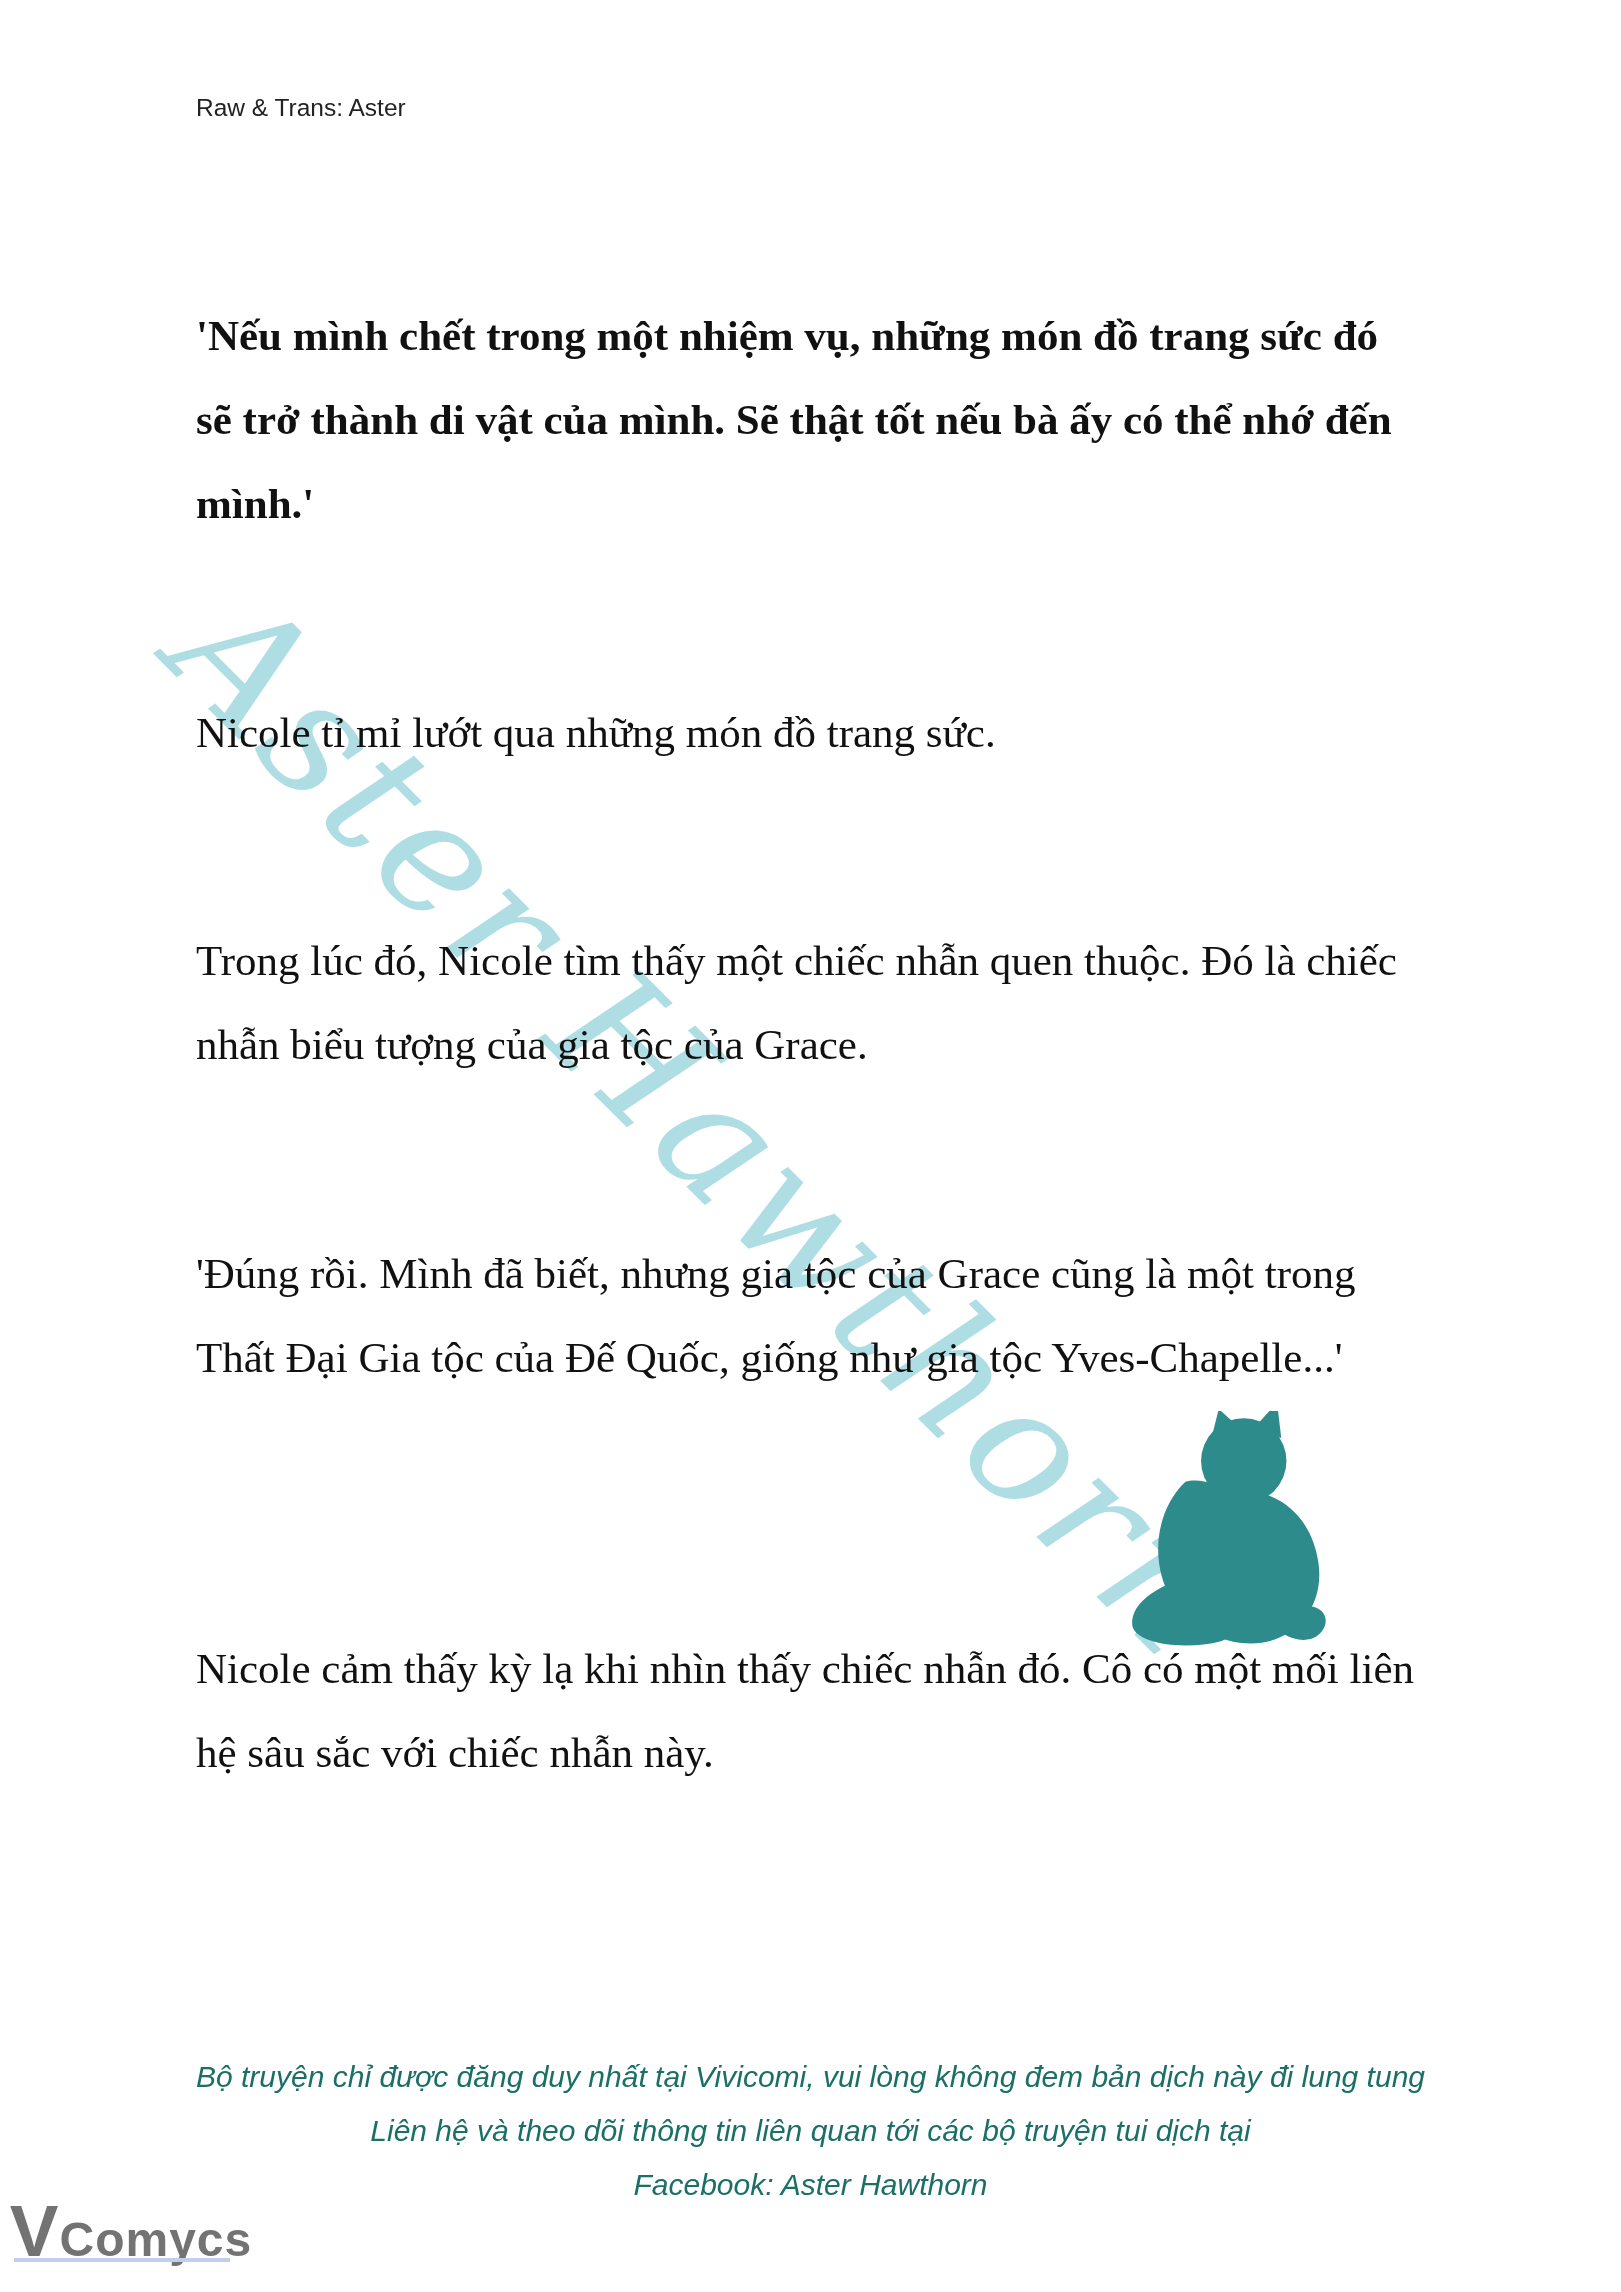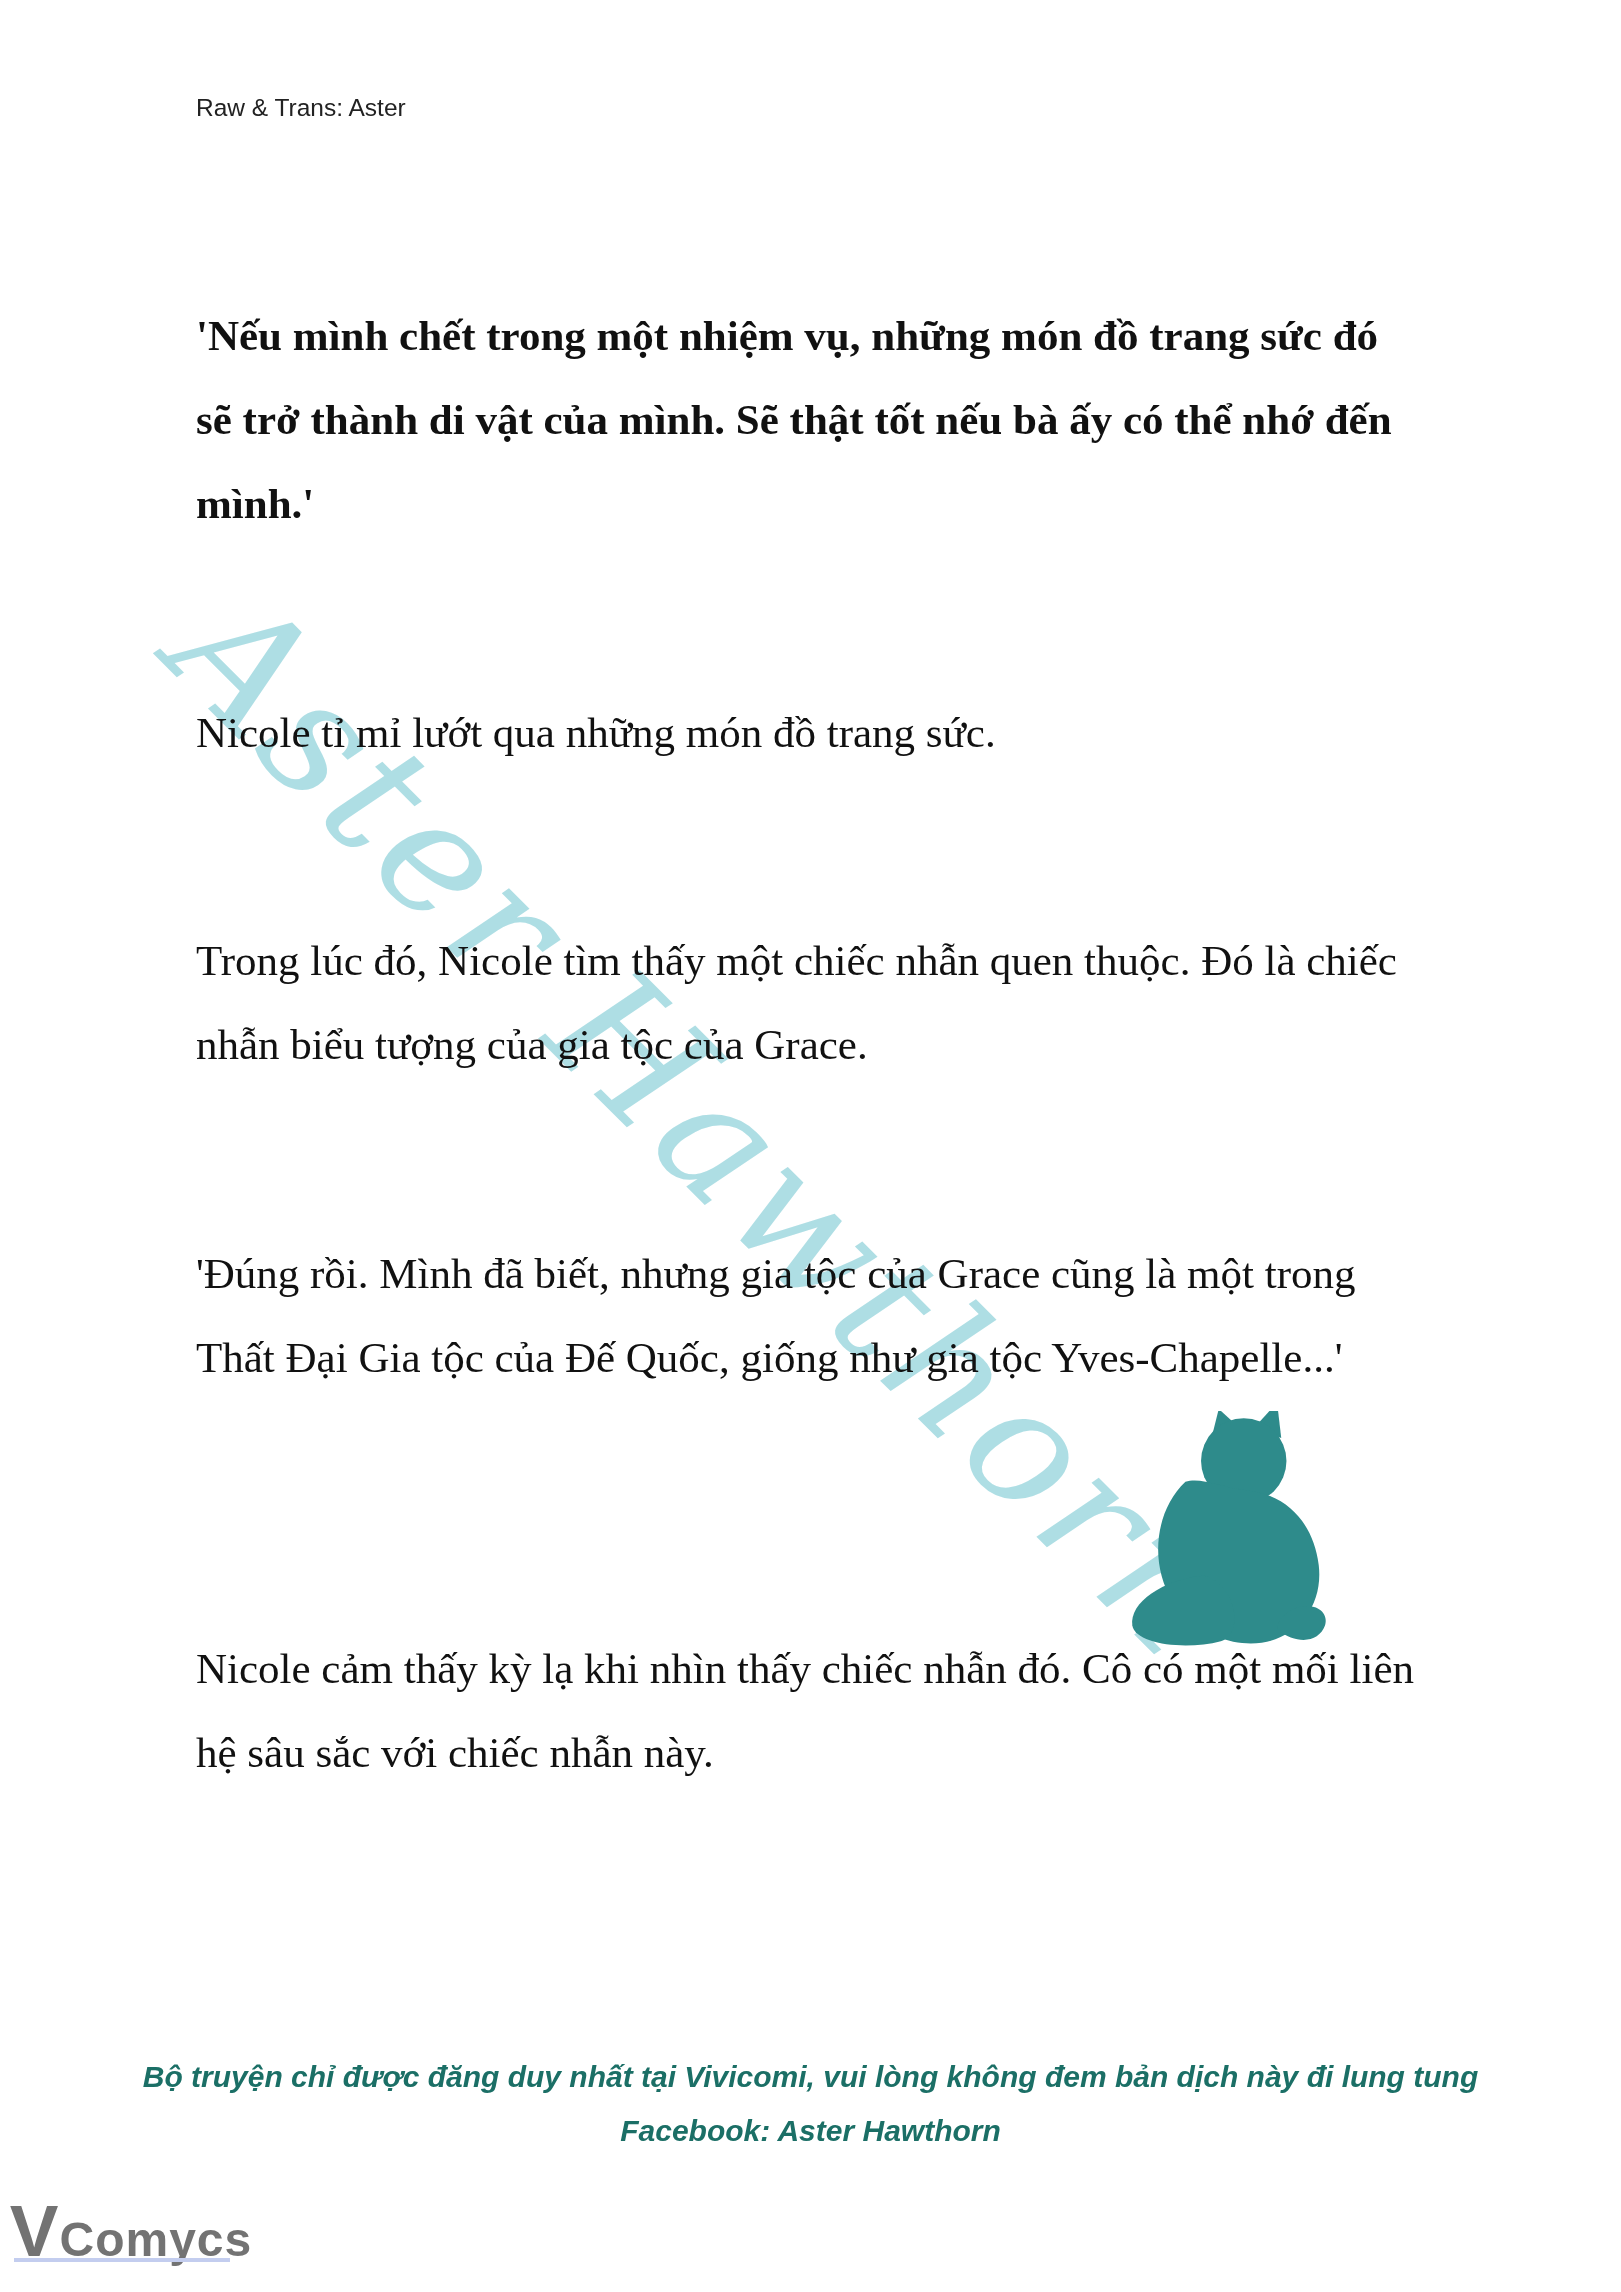--- a/index.html
+++ b/index.html
@@ -74,21 +74,21 @@
 
   
   .footer {
     position: absolute;
     left: 0;
     top: 2050px;
     width: 1621px;
     text-align: center;
     font-family: "Liberation Sans", "DejaVu Sans", sans-serif;
     font-style: italic;
-    font-weight: bold;
+    font-weight: normal;
     color: #1b6f66;
     z-index: 2;
   }
   .footer-line {
     font-size: 30px;
     line-height: 54px;
     margin: 0;
   }
 
   
@@ -149,20 +149,21 @@
 
         <path d="M80,158 C40,162 8,184 11,206 C14,224 62,230 96,221 C118,215 112,168 80,158 Z"></path>
 
         <path d="M150,210 C170,225 190,222 196,206 C200,194 188,184 172,188 C160,191 150,200 150,210 Z"></path>
       </g>
     </svg>
   </div>
 
   <div class="footer">
     <p class="footer-line">Bộ truyện chỉ được đăng duy nhất tại Vivicomi, vui lòng không đem bản dịch này đi lung tung</p>
+    <p class="footer-line">Liên hệ và theo dõi thông tin liên quan tới các bộ truyện tui dịch tại</p>
     <p class="footer-line">Facebook: Aster Hawthorn</p>
   </div>
 
   <div class="logo">VComycs</div>
   <div class="logo-underline"></div>
 
 </div>
 
 
 </body></html>

